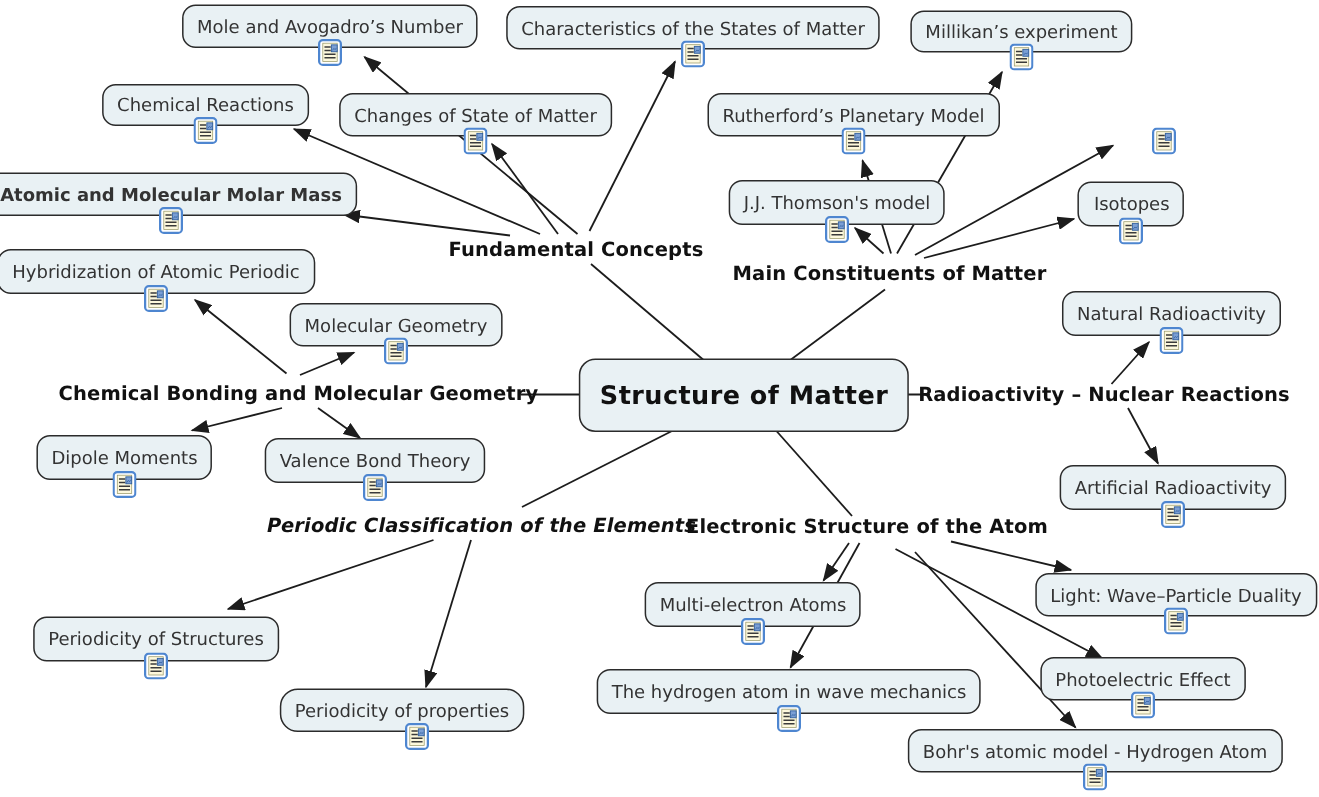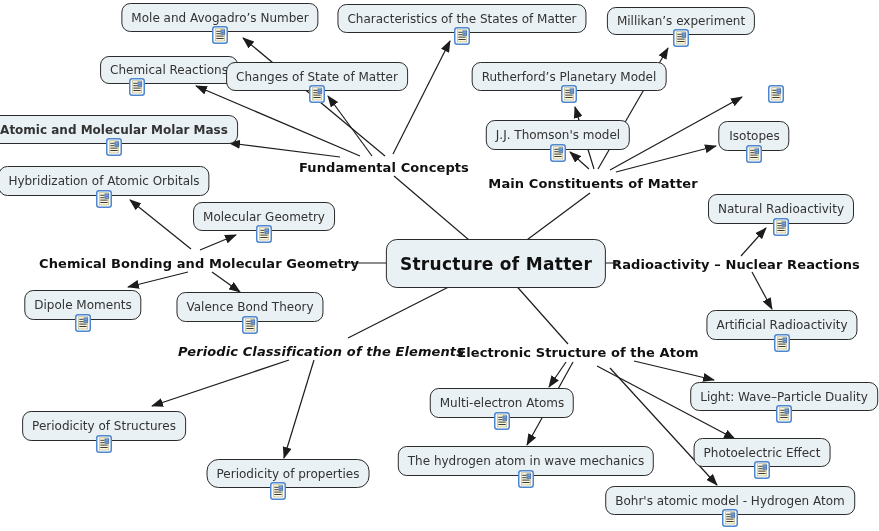--- a/index.html
+++ b/index.html
@@ -93,21 +93,21 @@
     <div class="node" style="left: 681px; top: 7px; height: 28px;">
       <span>Millikan’s experiment</span>
     </div>
     <div class="res-icon" style="left: 681px; top: 29px;"><svg width="16" height="18" viewBox="0 0 16 18" xmlns="http://www.w3.org/2000/svg">
         <rect x="0.75" y="0.75" width="14.5" height="16.5" rx="2.5" fill="#ffffff" stroke="#4e86d0" stroke-width="1.5"></rect>
         <rect x="3.2" y="2.8" width="9.6" height="12.2" fill="#fdf8dc" stroke="#9a9a6a" stroke-width="0.5"></rect>
         <path d="M4.3 5.3h4.2 M4.3 7.7h4.2 M4.3 10.1h7.4 M4.3 12.5h7.4" stroke="#3a3a3a" stroke-width="1" fill="none"></path>
         <rect x="8.9" y="3.9" width="3.9" height="4.6" fill="#7b9fd4" stroke="#2f5e9e" stroke-width="0.6"></rect>
         <path d="M9.6 7.6l1-1.3 0.8 0.8 0.7-1" stroke="#2f5e9e" stroke-width="0.5" fill="none"></path>
       </svg></div>
-    <div class="node" style="left: 137px; top: 56px; height: 28px; margin-left: 32px;">
+    <div class="node" style="left: 137px; top: 56px; height: 28px;">
       <span>Chemical Reactions</span>
     </div>
     <div class="res-icon" style="left: 137px; top: 78px;"><svg width="16" height="18" viewBox="0 0 16 18" xmlns="http://www.w3.org/2000/svg">
         <rect x="0.75" y="0.75" width="14.5" height="16.5" rx="2.5" fill="#ffffff" stroke="#4e86d0" stroke-width="1.5"></rect>
         <rect x="3.2" y="2.8" width="9.6" height="12.2" fill="#fdf8dc" stroke="#9a9a6a" stroke-width="0.5"></rect>
         <path d="M4.3 5.3h4.2 M4.3 7.7h4.2 M4.3 10.1h7.4 M4.3 12.5h7.4" stroke="#3a3a3a" stroke-width="1" fill="none"></path>
         <rect x="8.9" y="3.9" width="3.9" height="4.6" fill="#7b9fd4" stroke="#2f5e9e" stroke-width="0.6"></rect>
         <path d="M9.6 7.6l1-1.3 0.8 0.8 0.7-1" stroke="#2f5e9e" stroke-width="0.5" fill="none"></path>
       </svg></div>
     <div class="node" style="left: 317px; top: 62px; height: 29px; text-align: right;">
@@ -161,21 +161,21 @@
       <span>Isotopes</span>
     </div>
     <div class="res-icon" style="left: 754px; top: 145px;"><svg width="16" height="18" viewBox="0 0 16 18" xmlns="http://www.w3.org/2000/svg">
         <rect x="0.75" y="0.75" width="14.5" height="16.5" rx="2.5" fill="#ffffff" stroke="#4e86d0" stroke-width="1.5"></rect>
         <rect x="3.2" y="2.8" width="9.6" height="12.2" fill="#fdf8dc" stroke="#9a9a6a" stroke-width="0.5"></rect>
         <path d="M4.3 5.3h4.2 M4.3 7.7h4.2 M4.3 10.1h7.4 M4.3 12.5h7.4" stroke="#3a3a3a" stroke-width="1" fill="none"></path>
         <rect x="8.9" y="3.9" width="3.9" height="4.6" fill="#7b9fd4" stroke="#2f5e9e" stroke-width="0.6"></rect>
         <path d="M9.6 7.6l1-1.3 0.8 0.8 0.7-1" stroke="#2f5e9e" stroke-width="0.5" fill="none"></path>
       </svg></div>
     <div class="node" style="left: 104px; top: 166px; height: 30px;">
-      <span>Hybridization of Atomic Orbitals</span>
+      <span>Hybridization of Atomic Periodic</span>
     </div>
     <div class="res-icon" style="left: 104px; top: 190px;"><svg width="16" height="18" viewBox="0 0 16 18" xmlns="http://www.w3.org/2000/svg">
         <rect x="0.75" y="0.75" width="14.5" height="16.5" rx="2.5" fill="#ffffff" stroke="#4e86d0" stroke-width="1.5"></rect>
         <rect x="3.2" y="2.8" width="9.6" height="12.2" fill="#fdf8dc" stroke="#9a9a6a" stroke-width="0.5"></rect>
         <path d="M4.3 5.3h4.2 M4.3 7.7h4.2 M4.3 10.1h7.4 M4.3 12.5h7.4" stroke="#3a3a3a" stroke-width="1" fill="none"></path>
         <rect x="8.9" y="3.9" width="3.9" height="4.6" fill="#7b9fd4" stroke="#2f5e9e" stroke-width="0.6"></rect>
         <path d="M9.6 7.6l1-1.3 0.8 0.8 0.7-1" stroke="#2f5e9e" stroke-width="0.5" fill="none"></path>
       </svg></div>
     <div class="node" style="left: 781px; top: 194px; height: 30px;">
       <span>Natural Radioactivity</span>
@@ -270,21 +270,21 @@
     <div class="node" style="left: 762px; top: 438px; height: 29px;">
       <span>Photoelectric Effect</span>
     </div>
     <div class="res-icon" style="left: 762px; top: 461px;"><svg width="16" height="18" viewBox="0 0 16 18" xmlns="http://www.w3.org/2000/svg">
         <rect x="0.75" y="0.75" width="14.5" height="16.5" rx="2.5" fill="#ffffff" stroke="#4e86d0" stroke-width="1.5"></rect>
         <rect x="3.2" y="2.8" width="9.6" height="12.2" fill="#fdf8dc" stroke="#9a9a6a" stroke-width="0.5"></rect>
         <path d="M4.3 5.3h4.2 M4.3 7.7h4.2 M4.3 10.1h7.4 M4.3 12.5h7.4" stroke="#3a3a3a" stroke-width="1" fill="none"></path>
         <rect x="8.9" y="3.9" width="3.9" height="4.6" fill="#7b9fd4" stroke="#2f5e9e" stroke-width="0.6"></rect>
         <path d="M9.6 7.6l1-1.3 0.8 0.8 0.7-1" stroke="#2f5e9e" stroke-width="0.5" fill="none"></path>
       </svg></div>
-    <div class="node" style="left: 288px; top: 459px; height: 29px; border-radius: 12px;">
+    <div class="node" style="left: 268px; top: 459px; height: 29px; border-radius: 12px;">
       <span>Periodicity of properties</span>
     </div>
     <div class="res-icon" style="left: 278px; top: 482px;"><svg width="16" height="18" viewBox="0 0 16 18" xmlns="http://www.w3.org/2000/svg">
         <rect x="0.75" y="0.75" width="14.5" height="16.5" rx="2.5" fill="#ffffff" stroke="#4e86d0" stroke-width="1.5"></rect>
         <rect x="3.2" y="2.8" width="9.6" height="12.2" fill="#fdf8dc" stroke="#9a9a6a" stroke-width="0.5"></rect>
         <path d="M4.3 5.3h4.2 M4.3 7.7h4.2 M4.3 10.1h7.4 M4.3 12.5h7.4" stroke="#3a3a3a" stroke-width="1" fill="none"></path>
         <rect x="8.9" y="3.9" width="3.9" height="4.6" fill="#7b9fd4" stroke="#2f5e9e" stroke-width="0.6"></rect>
         <path d="M9.6 7.6l1-1.3 0.8 0.8 0.7-1" stroke="#2f5e9e" stroke-width="0.5" fill="none"></path>
       </svg></div>
     <div class="node" style="left: 730px; top: 486px; height: 29px;">

